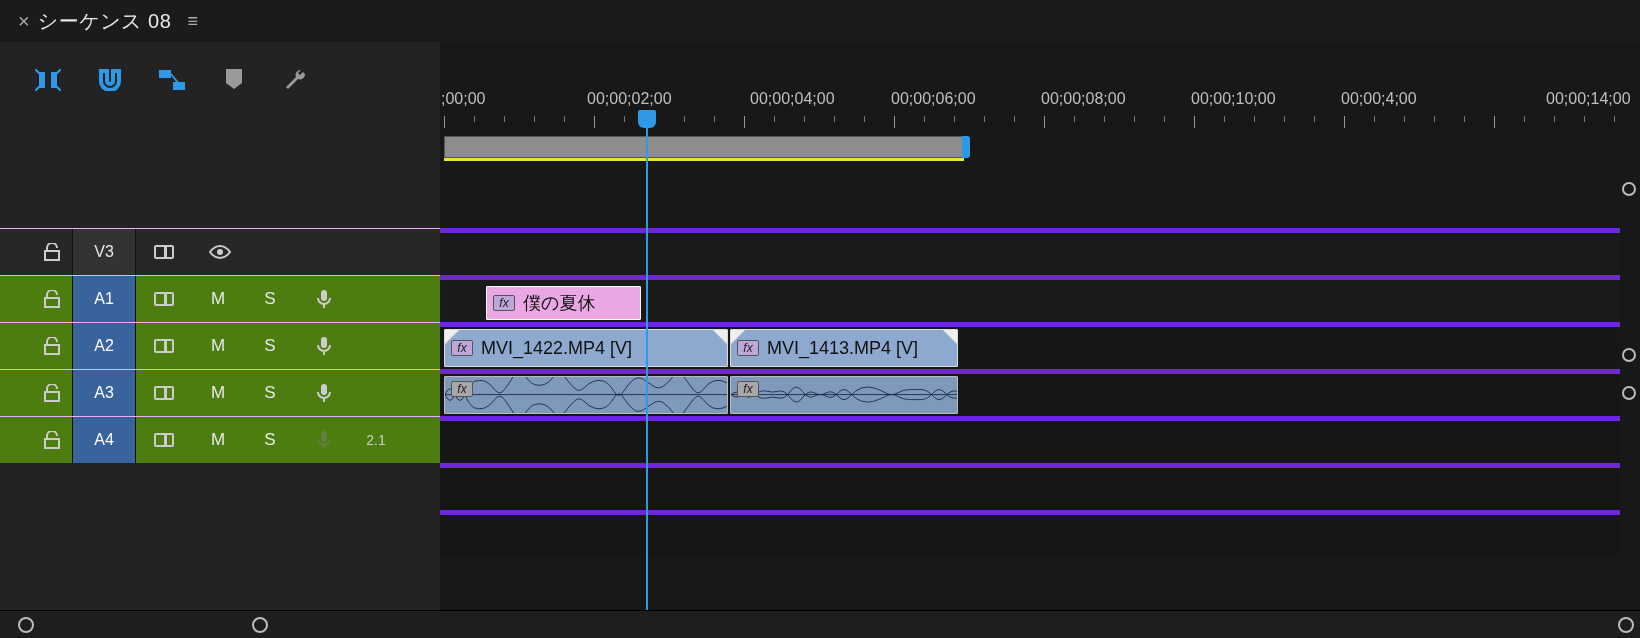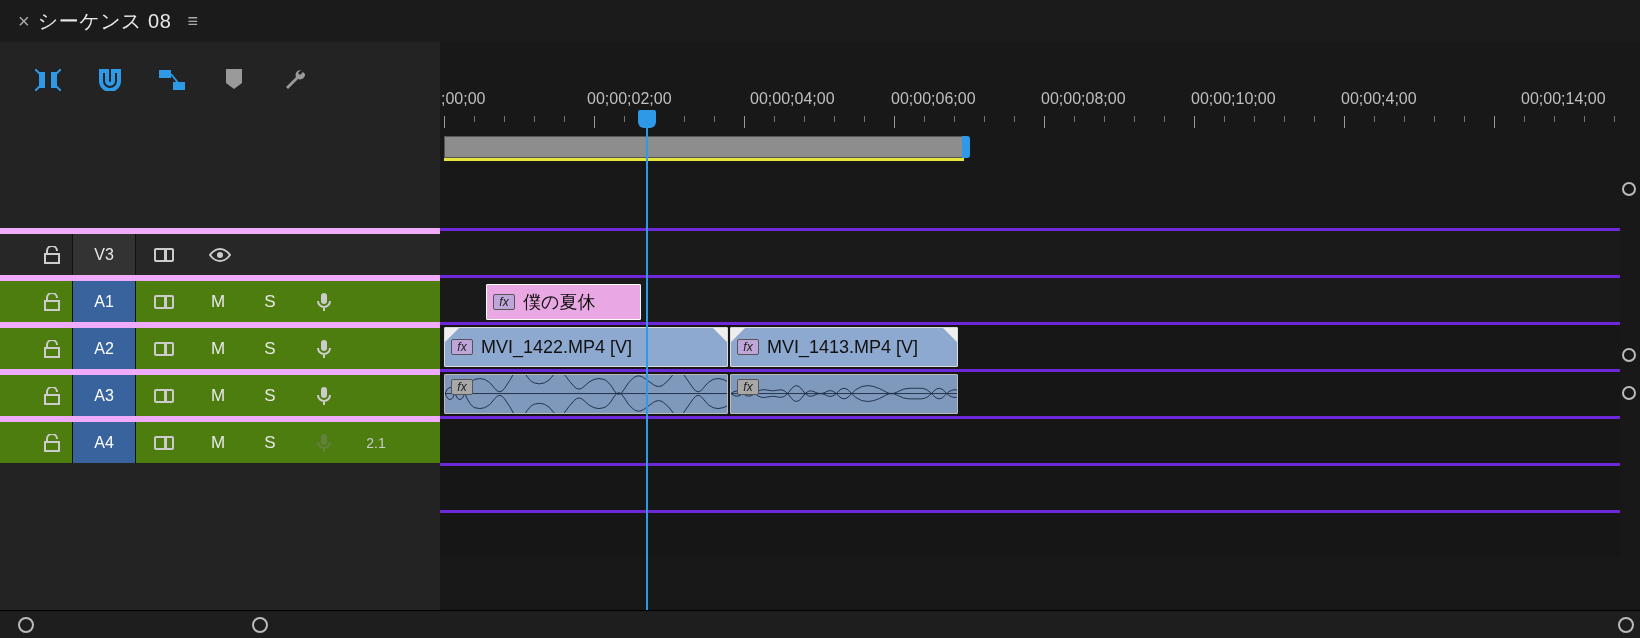--- a/index.html
+++ b/index.html
@@ -14,21 +14,21 @@
 .body{position:absolute;top:42px;left:0;right:0;bottom:0;background:#232323}
 
 
 .left{position:absolute;top:0;left:0;width:440px;bottom:0;background:#232323}
 .timecode{color:#2e9ae7;font-size:30px;font-weight:600;padding:22px 0 0 26px;letter-spacing:.5px}
 .tool-row{display:flex;align-items:center;gap:34px;padding:26px 0 0 34px}
 .tool-row .ico{width:28px;height:24px;display:flex;align-items:center;justify-content:center}
 .tool-row svg{display:block}
 
 .tracks{position:absolute;top:186px;left:0;right:0}
-.track{height:47px;border-top:6px solid #f0abfc;display:flex;align-items:flex-end;background:#272727}
+.track{height:47px;border-top:1px solid #f0abfc;display:flex;align-items:flex-end;background:#272727}
 .track.audio{background:#4d7c0f}
 .cell{height:100%;display:flex;align-items:center;justify-content:center}
 .cell.lock{width:72px;justify-content:flex-end;padding-right:12px}
 .cell.name{width:64px;font-size:16px;color:#e8e8e8;background:#333;border-left:1px solid #111;border-right:1px solid #111}
 .cell.name.sel{background:#39639d;color:#fff}
 .cell.sync{width:56px}
 .cell.m,.cell.s{width:52px;color:#e8e8e8;font-size:17px}
 .cell.eye{width:56px}
 .cell.mic{width:56px}
 .cell.ch{width:48px;font-size:14px;color:#ccc}
@@ -44,21 +44,21 @@
 
 .workbar{position:absolute;top:94px;left:0;right:20px;height:22px}
 .workbar .bar{position:absolute;top:0;height:22px;background:#8d8d8d;border:1px solid #555}
 .workbar .underline{position:absolute;top:22px;height:3px;background:#e6e63a}
 .workbar .end{position:absolute;top:0;width:8px;height:22px;background:#2e9ae7;border-radius:0 3px 3px 0}
 
 .playhead{position:absolute;top:68px;bottom:28px;width:2px;background:#2e9ae7;z-index:5}
 .playhead .cap{position:absolute;top:0;left:-8px;width:18px;height:18px;background:#2e9ae7;border-radius:2px 2px 6px 6px}
 
 .lanes{position:absolute;top:186px;left:0;right:20px}
-.lane{height:47px;border-top:3px solid #6d28d9;background:#1a1a1a;position:relative}
+.lane{height:47px;border-top:5px solid #6d28d9;background:#1a1a1a;position:relative}
 .lane.v1{background:#171717}
 .lane.a{background:#161616}
 .clip{position:absolute;top:2px;bottom:2px;border-radius:1px;display:flex;align-items:center;padding:0 6px;overflow:hidden;font-size:18px;color:#111}
 .clip .fx{display:inline-flex;align-items:center;justify-content:center;width:22px;height:16px;background:#bfa6da;color:#222;font-size:12px;font-style:italic;border:1px solid #555;margin-right:8px;border-radius:2px}
 .clip.title{background:#e9a8e3;border:1px solid #fff;top:6px}
 .clip.vid{background:#8ea9cf;border:1px solid #dcdcdc}
 .clip.vid .corner{position:absolute;top:0;width:14px;height:14px;background:linear-gradient(135deg,#eee 48%,transparent 52%)}
 .clip.vid .corner.r{right:0;transform:scaleX(-1)}
 .clip.aud{background:#7f99bd;border:1px solid #bbb;padding:0}
 .clip.aud .fx{position:absolute;left:6px;top:4px;background:#a8a8a8}
@@ -234,21 +234,21 @@
 
   <div class="right">
     <div class="ruler" id="ruler">
         <span class="lbl" style="left: 4px;">;00;00</span>
         <span class="lbl" style="left: 150px;">00;00;02;00</span>
         <span class="lbl" style="left: 300px; margin-left: 13px;">00;00;04;00</span>
         <span class="lbl" style="left: 454px;">00;00;06;00</span>
         <span class="lbl" style="left: 604px;">00;00;08;00</span>
         <span class="lbl" style="left: 754px;">00;00;10;00</span>
         <span class="lbl" style="left: 904px;">00;00;4;00</span>
-        <span class="lbl" style="left: 1084px;">00;00;14;00</span>
+        <span class="lbl" style="left: 1109px;">00;00;14;00</span>
       </div>
     <div class="ticks" id="ticks">
         <div class="tick big" style="left: 4px;"></div>
         <div class="tick" style="left: 34px;"></div>
         <div class="tick" style="left: 64px;"></div>
         <div class="tick" style="left: 94px;"></div>
         <div class="tick" style="left: 124px;"></div>
         <div class="tick big" style="left: 154px;"></div>
         <div class="tick" style="left: 184px;"></div>
         <div class="tick" style="left: 214px;"></div>

